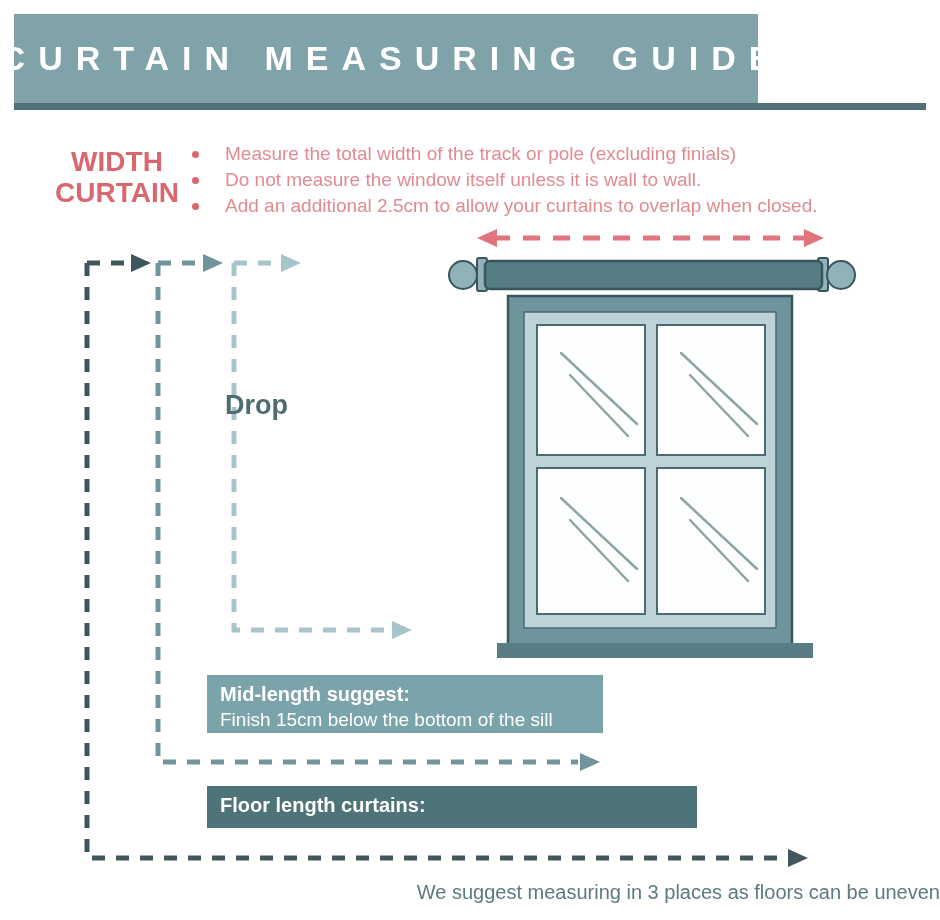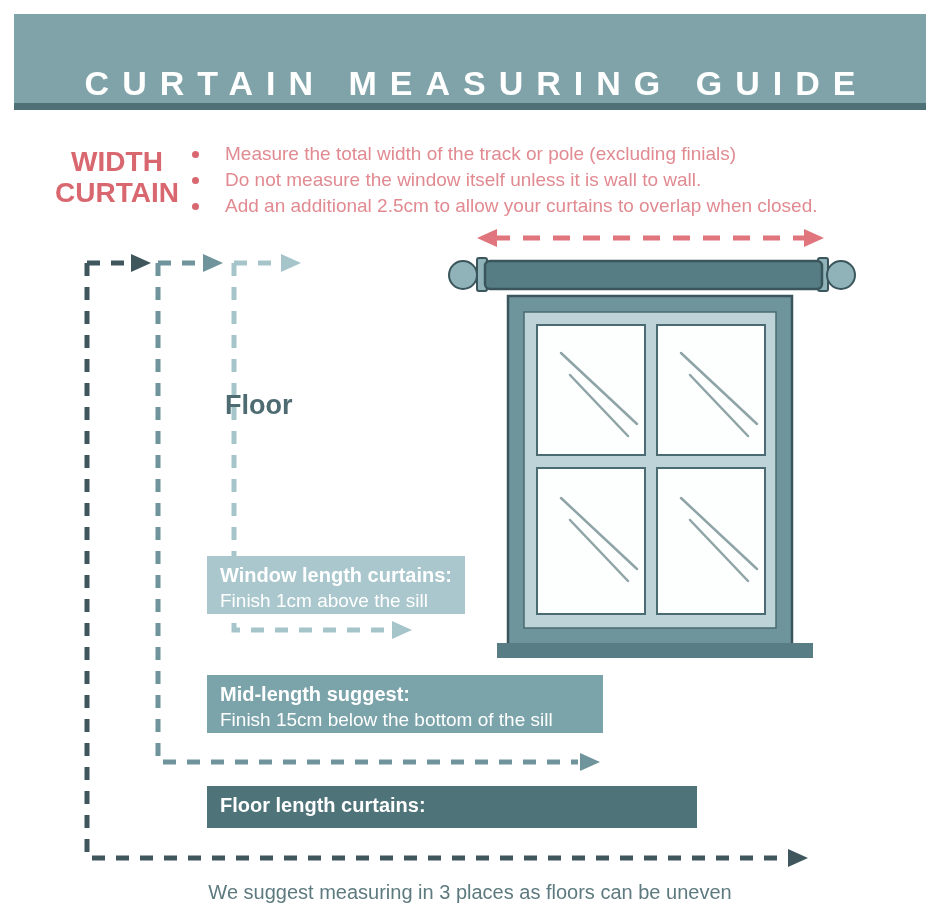--- a/index.html
+++ b/index.html
@@ -2,23 +2,23 @@
 <html style="--banner: #7FA3A8; --bannerStrip: #4E7076; --coral: #D9676F; --coralLight: #E18A91; --coralArrow: #E0757D; --slateDark: #3E565C; --tealMid: #6F949B; --tealLight: #A6C5CB; --boxLight: #A9C7CC; --boxMid: #7BA3AA; --boxDark: #4E7379; --headingDark: #4E6B71; --bodyText: #7A9396; --footerText: #5D7A7F; --poleFill: #567D83; --poleStroke: #3A555B; --finialFill: #8FB3B8; --windowOuter: #6F959C; --windowOuterStroke: #3A565C; --windowInner: #BDD3D7; --paneFill: #FDFEFE; --paneStroke: #4A6B72; --glassLine: #8FA4A7; --sill: #587D84;"><head>
 <meta charset="utf-8">
 <style>
   html,body{margin:0;padding:0;background:#fff;}
   #canvas{
     position:relative;width:940px;height:920px;background:#ffffff;overflow:hidden;
     font-family:"Liberation Sans", sans-serif;
   }
   
   .banner{
-    position:absolute;left:14px;top:14px;width:912px;height:89px;
+    position:absolute;left:14px;top:14px;width:744px;height:89px;
     background:var(--banner,#7FA3A8);
-    display:flex;align-items:flex-end;justify-content:center;
+    display:flex;align-items:center;justify-content:center;
   }
   .banner h1{
     margin:0;color:#ffffff;font-size:34px;font-weight:bold;
     letter-spacing:13px;text-indent:13px;white-space:nowrap;
   }
   .banner-strip{
     position:absolute;left:14px;top:103px;width:912px;height:7px;
     background:var(--bannerStrip,#4E7076);
   }
   
@@ -45,21 +45,21 @@
   }
   
   .label-box{position:absolute;color:#ffffff;padding:7px 0 0 13px;box-sizing:border-box;}
   .label-box .t{font-weight:bold;font-size:20px;line-height:25px;white-space:nowrap;}
   .label-box .s{font-size:19px;line-height:25px;white-space:nowrap;}
   #box-window{left:207px;top:556px;width:258px;height:58px;background:var(--boxLight,#A9C7CC);}
   #box-mid{left:207px;top:675px;width:396px;height:58px;background:var(--boxMid,#7BA3AA);}
   #box-floor{left:207px;top:786px;width:490px;height:42px;background:var(--boxDark,#4E7379);}
   
   .footer{
-    position:absolute;left:0;top:881px;width:940px;text-align:center;
+    position:absolute;left:0;top:881px;width:940px;text-align:right;
     font-size:20px;color:var(--footerText,#5D7A7F);
   }
   svg.diagram{position:absolute;left:0;top:0;}
 </style>
 </head>
 <body>
 
 <div id="canvas">
 
   <svg class="diagram" width="940" height="920" viewBox="0 0 940 920">
@@ -146,26 +146,22 @@
     <div class="bullet-row">
       <span class="bullet-dot"></span>
       <span class="bullet-text">Do not measure the window itself unless it is wall to wall.</span>
     </div>
     <div class="bullet-row">
       <span class="bullet-dot"></span>
       <span class="bullet-text">Add an additional 2.5cm to allow your curtains to overlap when closed.</span>
     </div>
   </div>
 
-  <div class="drop-title">Floor</div>
+  <div class="drop-title">Drop</div>
 
-  <div class="label-box" id="box-window">
-    <div class="t">Window length curtains:</div>
-    <div class="s">Finish 1cm above the sill</div>
-  </div>
   <div class="label-box" id="box-mid">
     <div class="t">Mid-length suggest:</div>
     <div class="s">Finish 15cm below the bottom of the sill</div>
   </div>
   <div class="label-box" id="box-floor">
     <div class="t">Floor length curtains:</div>
   </div>
 
   <div class="footer">We suggest measuring in 3 places as floors can be uneven</div>
 

